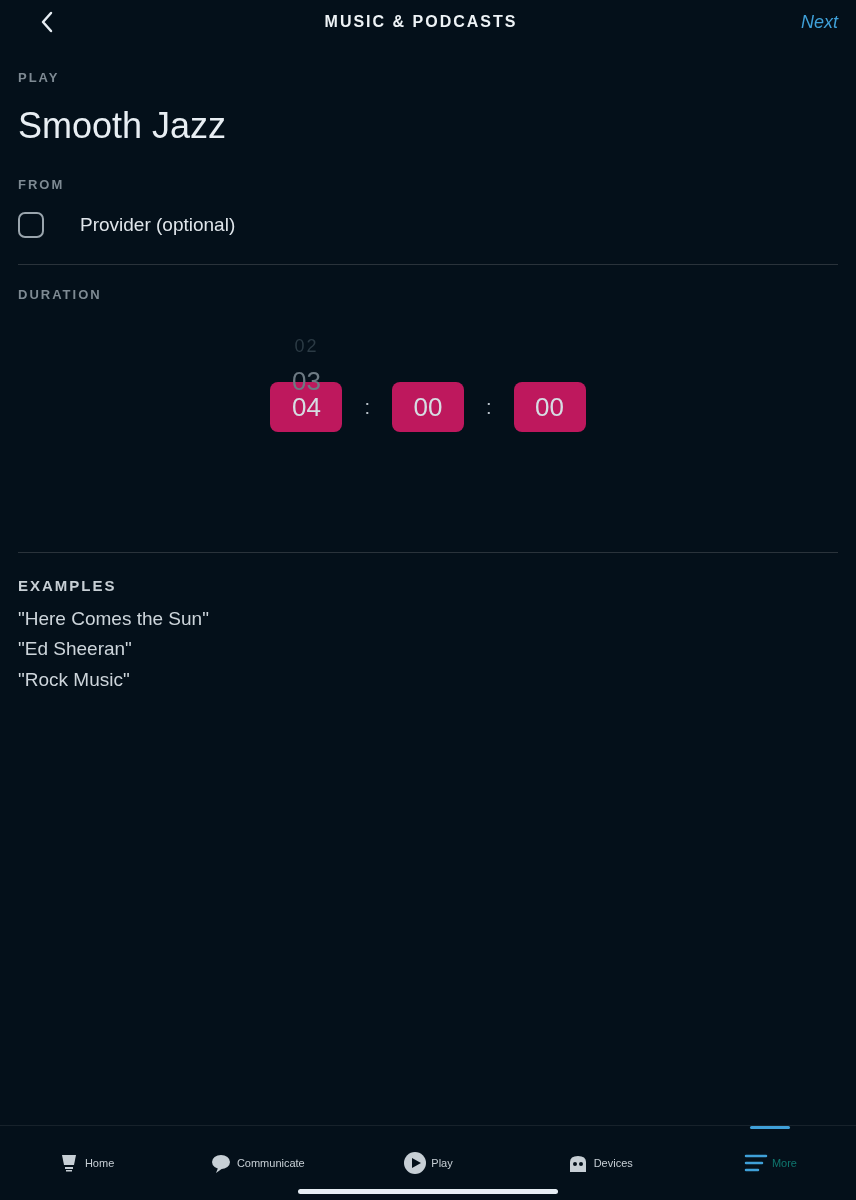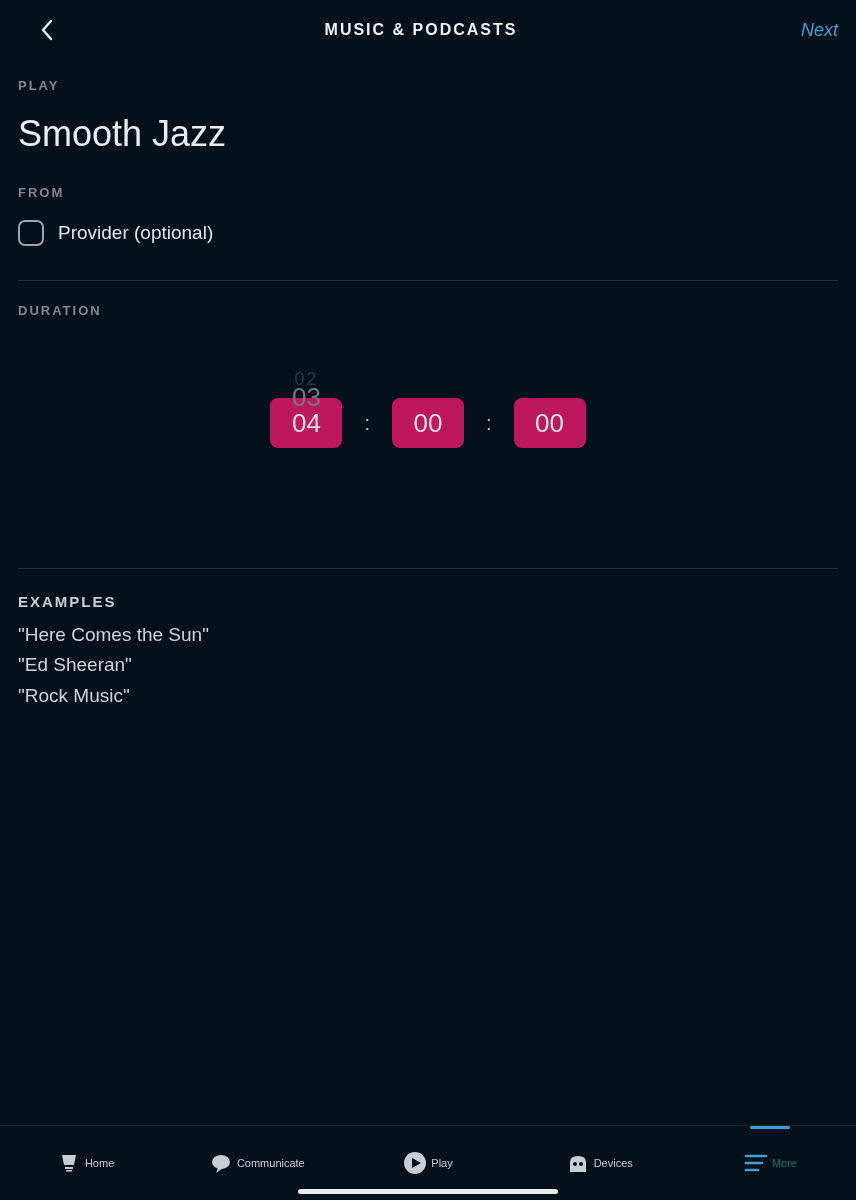--- a/index.html
+++ b/index.html
@@ -11,21 +11,20 @@
     font-family: -apple-system, "Helvetica Neue", Arial, sans-serif;
     overflow: hidden;
     position: relative;
   }
   .header {
     display: flex;
     align-items: center;
     justify-content: space-between;
     padding: 10px 18px 6px 30px;
     height: 40px;
-    margin-top: 8px;
   }
   .back-btn {
     width: 34px; height: 34px;
     display: flex; align-items: center; justify-content: center;
     cursor: pointer;
   }
   .header-title {
     font-size: 16px;
     font-weight: 700;
     letter-spacing: 2px;
@@ -53,22 +52,22 @@
   }
   .play-title {
     font-size: 36px;
     font-weight: 400;
     color: #e8eef3;
     margin-bottom: 30px;
   }
   .from-row {
     display: flex;
     align-items: center;
-    gap: 14px;
-    padding-bottom: 34px;
+    gap: 36px;
+    padding-bottom: 26px;
     border-bottom: 1px solid #2a333b;
     margin-bottom: 22px;
   }
   .checkbox-empty {
     width: 26px; height: 26px;
     border: 2px solid #9aa5ad;
     border-radius: 7px;
     cursor: pointer;
   }
   .checkbox-checked {
@@ -109,21 +108,21 @@
   .picker-col {
     position: relative;
     width: 72px;
     height: 170px;
     display: flex;
     align-items: center;
     justify-content: center;
   }
   .picker-above2 {
     position: absolute;
-    top: 31px;
+    top: 14px;
     font-size: 18px;
     color: #2b3a44;
     letter-spacing: 2px;
     width: 100%;
     text-align: center;
   }
   .picker-above1 {
     position: absolute;
     top: 44px;
     font-size: 26px;

